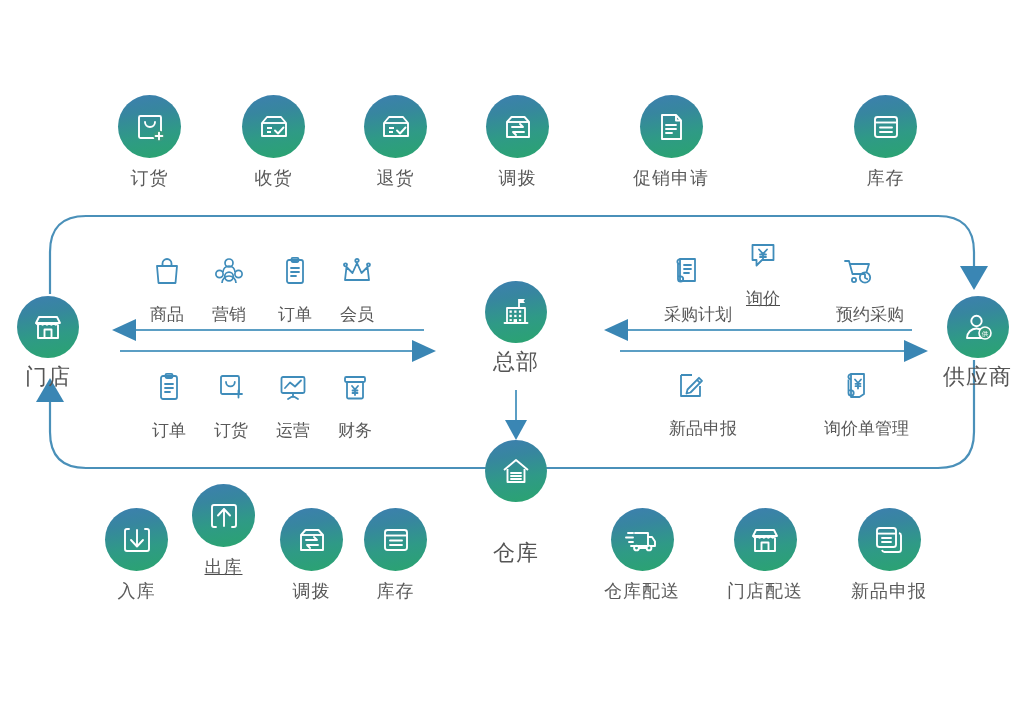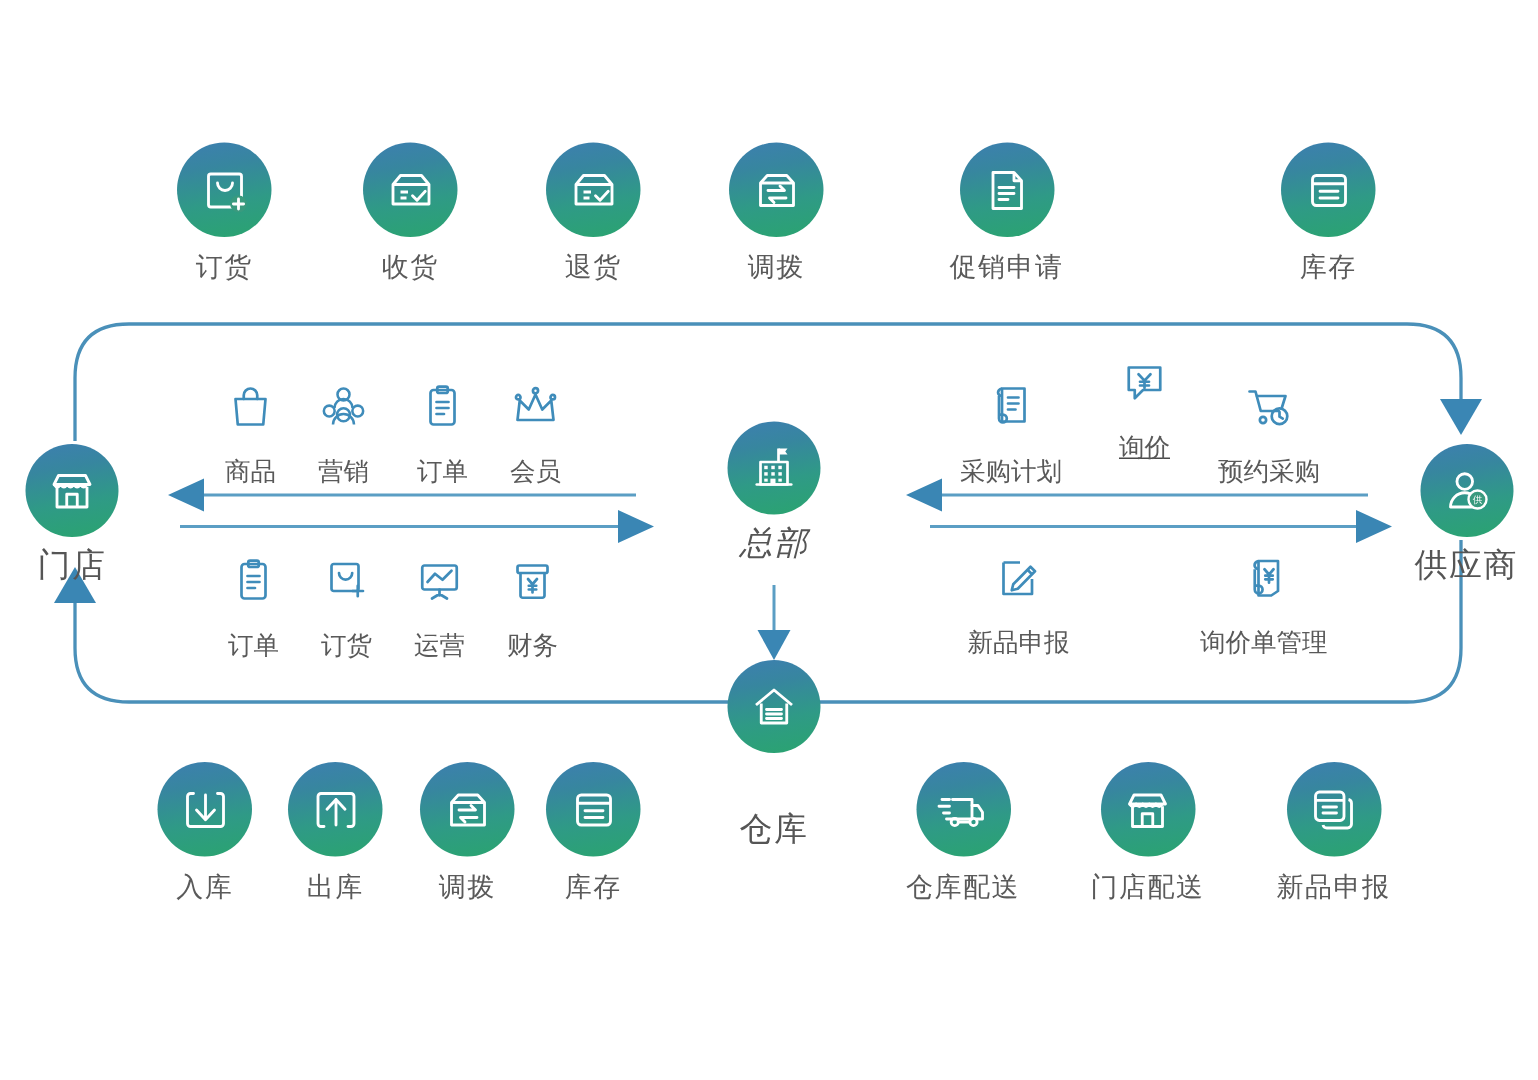--- a/index.html
+++ b/index.html
@@ -37,21 +37,21 @@
   .hub .disc{width:62px;height:62px;}
   .hub .cap{font-size:22px;color:#555;margin-top:8px;}
 
   
   .item{position:absolute;display:flex;flex-direction:column;align-items:center;gap:14px;}
   .item .gi{height:34px;display:flex;align-items:flex-end;justify-content:center;}
   .item .gi svg{display:block;}
   .item .lbl{
     margin-top:6px;font-size:17px;color:#595959;white-space:nowrap;line-height:1;
   }
-  .item.wide .lbl{font-size:17px;}
+  .item.wide .lbl{font-size:17px;margin-left:24px;}
 </style>
 </head>
 <body>
 
 <div id="stage">
 
   <svg id="wires" viewBox="0 0 1025 720" width="1025" height="720">
     <defs>
       <style>
         .wire{fill:none;stroke:#4a90b9;stroke-width:2.2;}
@@ -159,21 +159,21 @@
       <svg width="36" height="36" viewBox="0 0 36 36" fill="none" stroke="#ffffff" stroke-width="1.9" stroke-linejoin="round">
         <path d="M6 14 L9 8 H27 L30 14 Z"></path>
         <path d="M6 14 q2.2 3.4 4.4 0 q2.2 3.4 4.4 0 q2.2 3.4 4.4 0 q2.2 3.4 4.4 0 q2.2 3.4 4.4 0"></path>
         <path d="M8 15.5 V29 H28 V15.5"></path>
         <path d="M14.5 29 V20.5 H21.5 V29"></path>
       </svg>
     </div>
     <div class="cap">门店</div>
   </div>
 
-  <div class="node hub" style="left:485px;top:281px;font-style:italic;">
+  <div class="node hub" style="left:485px;top:281px;">
     <div class="disc">
       <svg width="36" height="36" viewBox="0 0 36 36" fill="none" stroke="#ffffff" stroke-width="1.8" stroke-linejoin="round">
         <path d="M21 9 V5 h6 l-1.5 2 1.5 2 Z" fill="#ffffff" stroke="none"></path>
         <path d="M21 5 V14"></path>
         <rect x="9" y="14" width="18" height="15"></rect>
         <path d="M6.5 29 H29.5" stroke-linecap="round"></path>
         <g fill="#ffffff" stroke="none">
           <rect x="11.5" y="16.5" width="2.3" height="2.3"></rect>
           <rect x="16.2" y="16.5" width="2.3" height="2.3"></rect>
           <rect x="20.9" y="16.5" width="2.3" height="2.3"></rect>
@@ -364,21 +364,21 @@
   <div class="node fn" style="left:105px;top:508px;">
     <div class="disc">
       <svg width="36" height="36" viewBox="0 0 36 36" fill="none" stroke="#ffffff" stroke-width="1.9" stroke-linejoin="round" stroke-linecap="round">
         <path d="M10 7 H8 a2 2 0 0 0 -2 2 V27 a2 2 0 0 0 2 2 H28 a2 2 0 0 0 2 -2 V9 a2 2 0 0 0 -2 -2 H26"></path>
         <path d="M18 8 V24 M12 18 L18 24.5 L24 18"></path>
       </svg>
     </div>
     <div class="cap">入库</div>
   </div>
 
-  <div class="node fn" style="left:192px;top:508px;">
+  <div class="node fn" style="left:192px;top:484px;text-decoration:underline;">
     <div class="disc">
       <svg width="36" height="36" viewBox="0 0 36 36" fill="none" stroke="#ffffff" stroke-width="1.9" stroke-linejoin="round" stroke-linecap="round">
         <path d="M10 29 H8 a2 2 0 0 1 -2 -2 V9 a2 2 0 0 1 2 -2 H28 a2 2 0 0 1 2 2 V27 a2 2 0 0 1 -2 2 H26"></path>
         <path d="M18 28 V11 M12 17.5 L18 11 L24 17.5"></path>
       </svg>
     </div>
     <div class="cap">出库</div>
   </div>
 
   <div class="node fn" style="left:280px;top:508px;">

